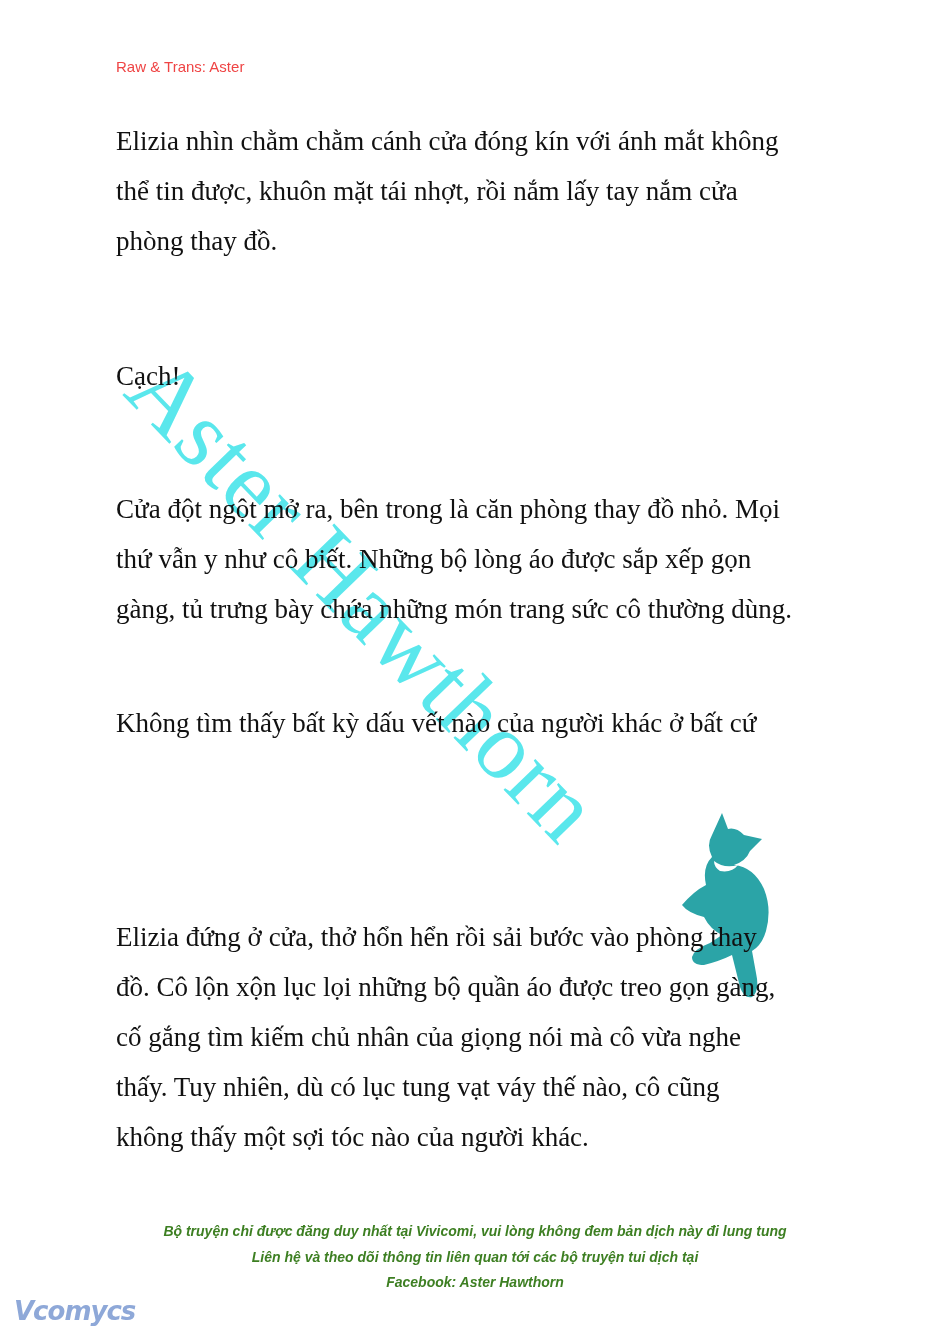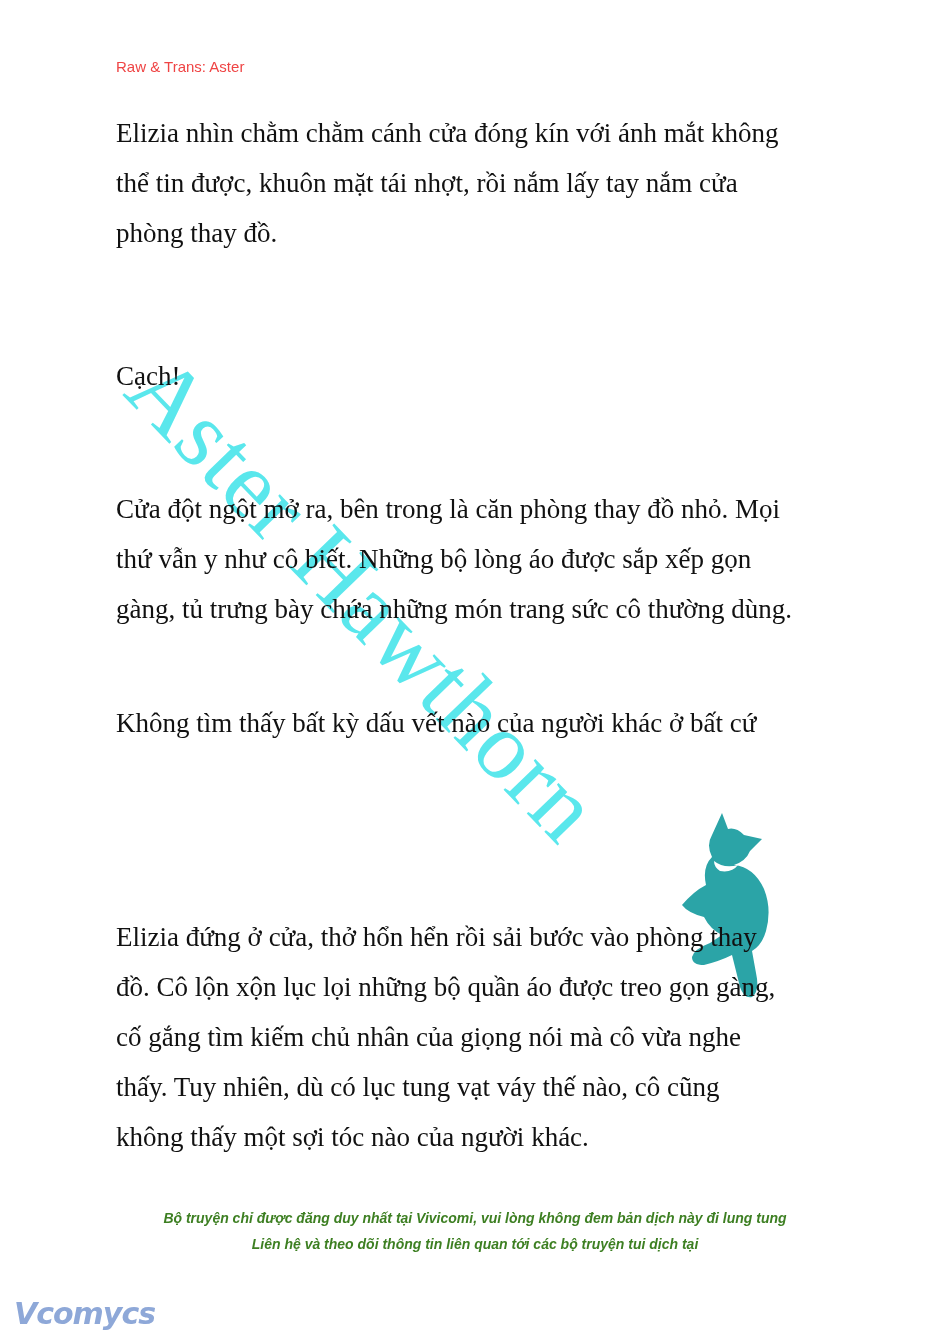--- a/index.html
+++ b/index.html
@@ -21,44 +21,44 @@
       font-family: "Liberation Serif", serif; font-size: 96px;
       color: #52e6ec; white-space: nowrap; opacity: 0.95;
       letter-spacing: 1px; z-index: 0;
       top: 333px; left: 185px;
     }
     .cat { position: absolute; left: 676px; top: 805px; width: 120px; height: 200px; z-index: 0; }
     .text-layer { position: absolute; inset: 0; z-index: 1; }
     .footer {
       position: absolute; left: 0; width: 950px; text-align: center;
       font-family: "Liberation Sans", sans-serif; font-style: italic; font-weight: bold;
-      font-size: 14px; color: #3d7f22;
+      font-size: 14px; color: #3d7f22; margin-top: 13px;
     }
     .logo {
       position: absolute; left: 14px; top: 1296px;
       font-family: "DejaVu Sans", sans-serif; font-style: italic; font-weight: bold;
-      font-size: 30px; color: #8ea8d8; letter-spacing: -1px;
+      font-size: 26px; color: #8ea8d8; letter-spacing: -1px;
     }
   </style>
 </head>
 <body>
 
 <div class="page">
 
   <div class="watermark">Aster Hawthorn</div>
 
   <svg class="cat" viewBox="0 0 120 200">
     <path fill="#2ba4a7" d="M46 8 L52 24 Q60 22 68 30 L86 34 L74 46 Q70 56 58 60 Q78 62 88 84 Q96 104 90 126 Q86 140 76 146 L80 168 Q84 186 76 192 Q68 194 64 182 L56 150 Q44 156 28 160 Q16 160 16 152 Q18 144 34 138 L46 130 Q34 124 28 112 Q12 108 6 100 Q18 86 30 80 Q26 62 36 52 Q30 40 36 30 Z"></path>
     <path fill="#ffffff" d="M38 56 Q48 64 62 60 Q56 68 44 66 Q38 62 38 56 Z"></path>
   </svg>
 
   <div class="text-layer">
     <div class="header">Raw &amp; Trans: Aster</div>
 
-    <div class="body-text" style="top:108px;">
+    <div class="body-text" style="top:116px;">
       <div>Elizia nhìn chằm chằm cánh cửa đóng kín với ánh mắt không</div>
       <div>thể tin được, khuôn mặt tái nhợt, rồi nắm lấy tay nắm cửa</div>
       <div>phòng thay đồ.</div>
     </div>
 
     <div class="body-text" style="top:351px;">
       <div>Cạch!</div>
     </div>
 
     <div class="body-text" style="top:484px;">
@@ -74,16 +74,17 @@
     <div class="body-text" style="top:912px;">
       <div>Elizia đứng ở cửa, thở hổn hển rồi sải bước vào phòng thay</div>
       <div>đồ. Cô lộn xộn lục lọi những bộ quần áo được treo gọn gàng,</div>
       <div>cố gắng tìm kiếm chủ nhân của giọng nói mà cô vừa nghe</div>
       <div>thấy. Tuy nhiên, dù có lục tung vạt váy thế nào, cô cũng</div>
       <div>không thấy một sợi tóc nào của người khác.</div>
     </div>
 
     <div class="footer" style="top:1210px;">Bộ truyện chỉ được đăng duy nhất tại Vivicomi, vui lòng không đem bản dịch này đi lung tung</div>
     <div class="footer" style="top:1236px;">Liên hệ và theo dõi thông tin liên quan tới các bộ truyện tui dịch tại</div>
+    <div class="footer" style="top:1261px;">Facebook: Aster Hawthorn</div>
 
     <div class="logo">Vcomycs</div>
   </div>
 </div>
 
 </body></html>

